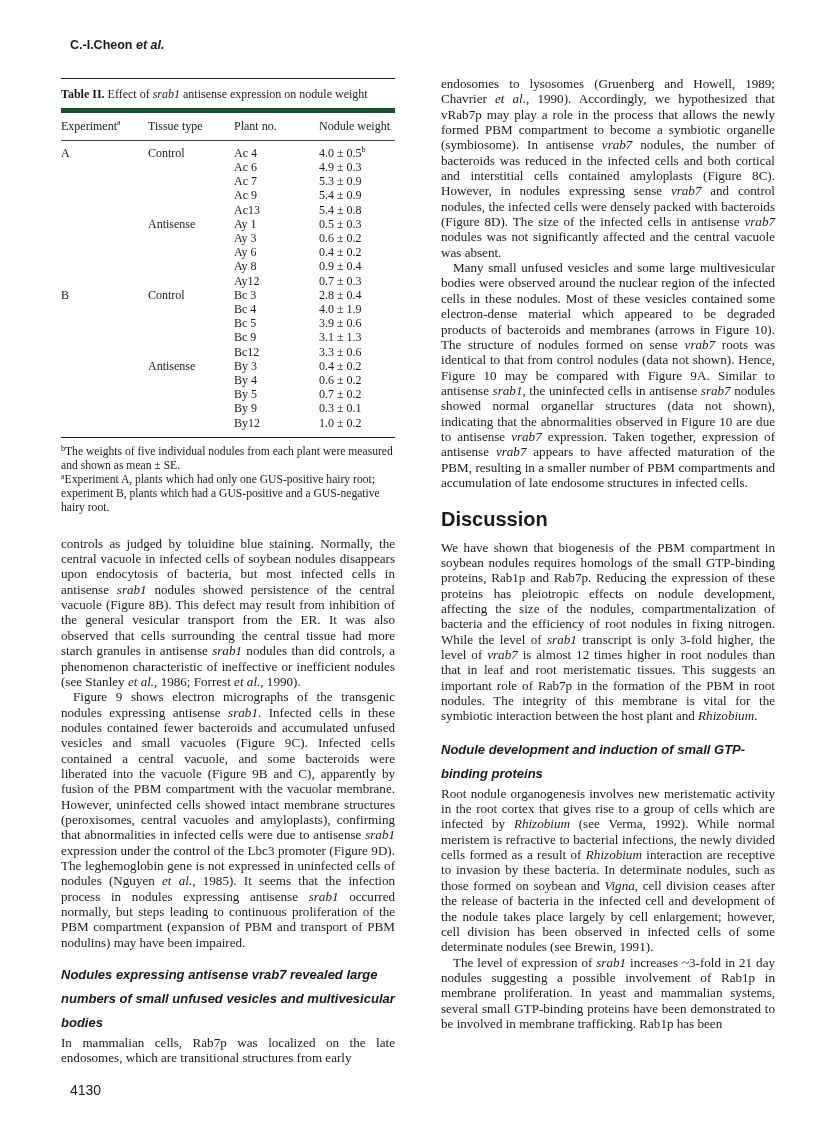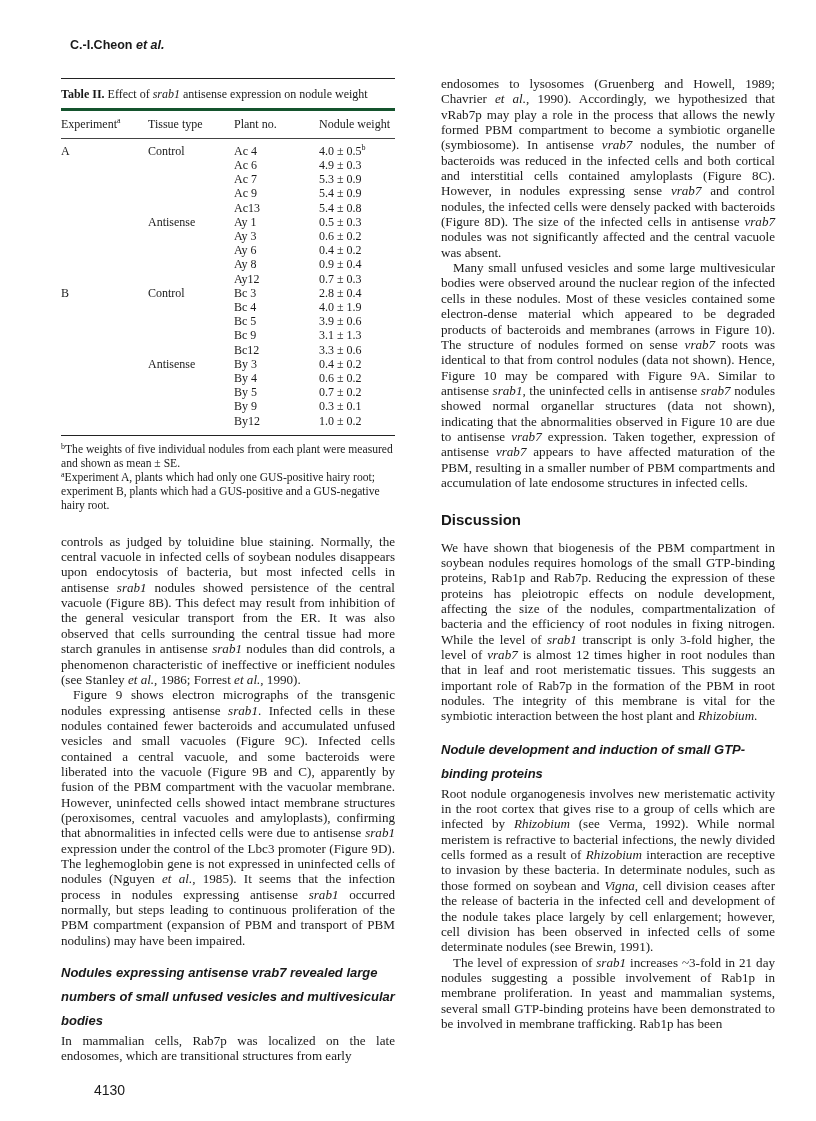--- a/index.html
+++ b/index.html
@@ -12,33 +12,33 @@
   .col-left { left: 61px; top: 78px; }
   .col-right { left: 441px; top: 76px; }
   .col p { margin: 0; }
   .col p.indent { text-indent: 12px; }
 
   
   .tbl-rule { border-top: 1.2px solid #222; height: 0; }
   .tbl-title { font-size: 12px; padding: 8px 0 6px 0; }
   .tbl-title b { font-weight: bold; }
   table.data { width: 100%; border-collapse: collapse; font-size: 12px; }
-  table.data th { font-weight: normal; text-align: left; padding: 6px 0 5px 0; border-top: 3px solid #14532d; border-bottom: 1px solid #444; }
+  table.data th { font-weight: normal; text-align: left; padding: 6px 0 5px 0; border-top: 5px solid #14532d; border-bottom: 1px solid #444; }
   table.data td { padding: 0; height: 14.2px; line-height: 14.2px; }
   table.data tr.first td { padding-top: 5px; }
   table.data tr.last td { padding-bottom: 5px; }
   .c1 { width: 87px; } .c2 { width: 86px; margin-top: 12px; } .c3 { width: 85px; margin-left: 20px; } .c4 { width: 76px; }
   sup { font-size: 8px; vertical-align: top; line-height: 10px; position: relative; top: -1px; }
   .tbl-bottom { border-top: 1.2px solid #222; margin-top: 2px; }
   .fn { font-size: 11.6px; line-height: 14px; text-align: left; margin-top: 7px; }
   .fn div { margin: 0; }
 
-  .sec-heading { font-family: "Liberation Sans", sans-serif; font-weight: bold; font-size: 15px; margin: 0; }
+  .sec-heading { font-family: "Liberation Sans", sans-serif; font-weight: bold; font-size: 20px; margin: 0; }
   .sub-heading { font-family: "Liberation Sans", sans-serif; font-weight: bold; font-style: italic; font-size: 13px; line-height: 24px; text-align: left; margin: 0; }
-  .page-number { position: absolute; left: 70px; top: 1082px; font-family: "Liberation Sans", sans-serif; font-size: 14px; margin-left: 24px; }
+  .page-number { position: absolute; left: 70px; top: 1082px; font-family: "Liberation Sans", sans-serif; font-size: 14px; }
   i { font-style: italic; }
 </style>
 </head>
 <body>
 
 <div class="running-head">
   <span>C.-I.Cheon</span>
   <i>et al.</i>
 </div>
 

